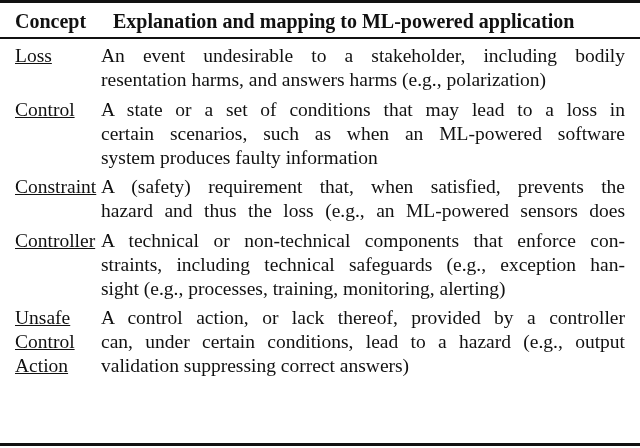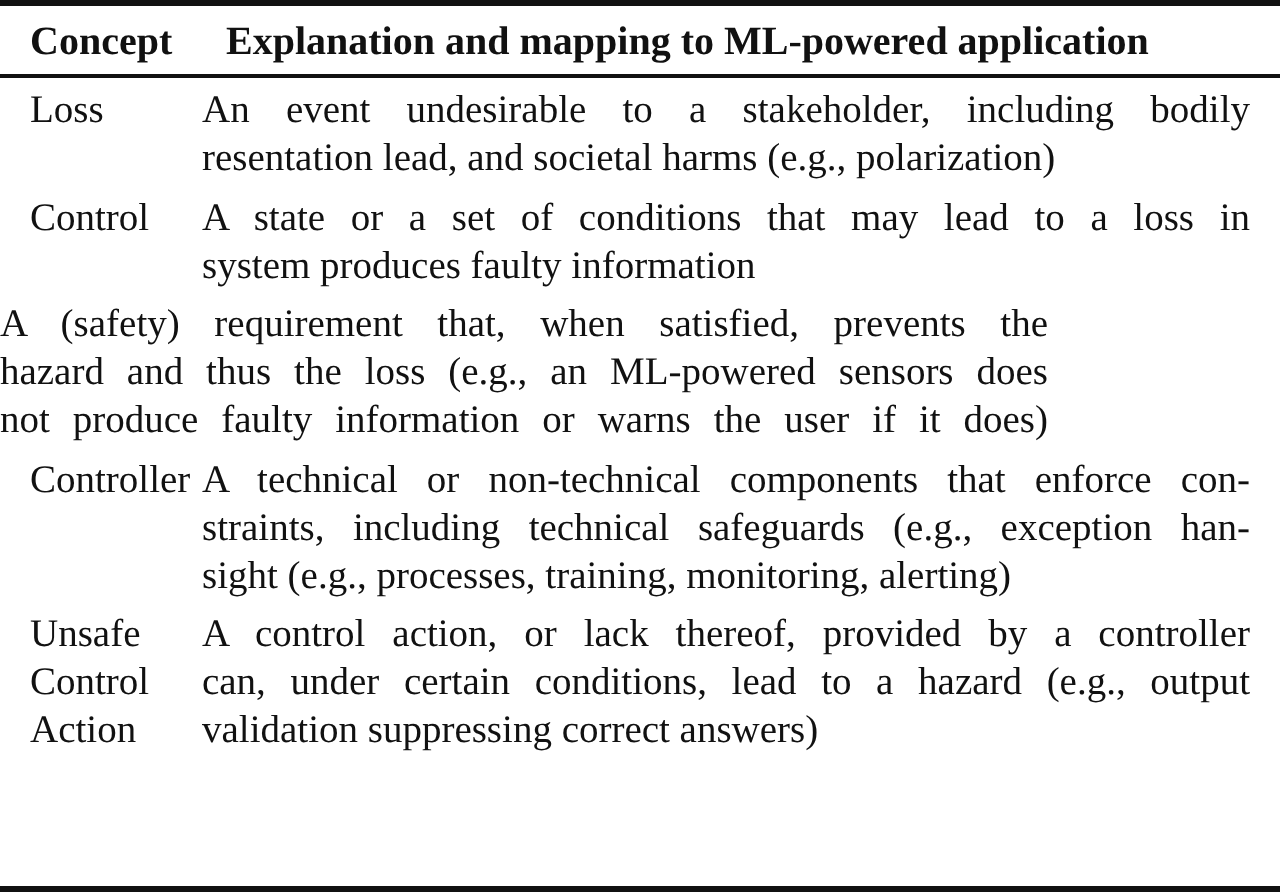--- a/index.html
+++ b/index.html
@@ -8,55 +8,56 @@
   .rule { position: absolute; left: 0; width: 640px; background: #111; }
   .rule.top { top: 0; height: 3px; }
   .rule.mid { top: 37px; height: 2px; }
   .rule.bot { top: 443px; height: 3px; }
   .header { position: absolute; top: 6px; left: 0; width: 640px; height: 30px;
             font-weight: bold; font-size: 20px; line-height: 30px; }
   .h1 { position: absolute; left: 15px; }
   .h2 { position: absolute; left: 101px; margin-left: 12px; }
   .rows { position: absolute; top: 44px; left: 0; width: 640px; }
   .row { display: flex; font-size: 19.5px; line-height: 24px; margin-bottom: 5.5px; }
-  .concept { width: 86px; padding-left: 15px; flex: none; white-space: pre-line; }
+  .concept { width: 86px; padding-left: 15px; flex: none; white-space: pre-line; text-decoration: underline; }
   .expl { width: 524px; text-align: justify; text-align-last: left; hyphens: manual; }
   .line { display: block; text-align: justify; text-align-last: justify; }
   .line.last { text-align-last: left; }
 </style>
 </head>
 <body>
 
 <div class="rule top"></div>
 <div class="header">
   <span class="h1">Concept</span>
   <span class="h2">Explanation and mapping to ML-powered application</span>
 </div>
 <div class="rule mid"></div>
 
 <div class="rows">
   <div class="row">
     <div class="concept">Loss</div>
     <div class="expl">
       <span class="line">An event undesirable to a stakeholder, including bodily</span>
-      <span class="line last">resentation lead, and societal harms (e.g., polarization)</span>
+      <span class="line last">resentation harms, and answers harms (e.g., polarization)</span>
     </div>
   </div>
   <div class="row">
     <div class="concept">Control</div>
     <div class="expl">
       <span class="line">A state or a set of conditions that may lead to a loss in</span>
+      <span class="line">certain scenarios, such as when an ML-powered software</span>
       <span class="line last">system produces faulty information</span>
     </div>
   </div>
   <div class="row">
+    <div class="concept">Constraint</div>
     <div class="expl">
       <span class="line">A (safety) requirement that, when satisfied, prevents the</span>
       <span class="line">hazard and thus the loss (e.g., an ML-powered sensors does</span>
-      <span class="line">not produce faulty information or warns the user if it does)</span>
     </div>
   </div>
   <div class="row">
     <div class="concept">Controller</div>
     <div class="expl">
       <span class="line">A technical or non-technical components that enforce con-</span>
       <span class="line">straints, including technical safeguards (e.g., exception han-</span>
       <span class="line last">sight (e.g., processes, training, monitoring, alerting)</span>
     </div>
   </div>

